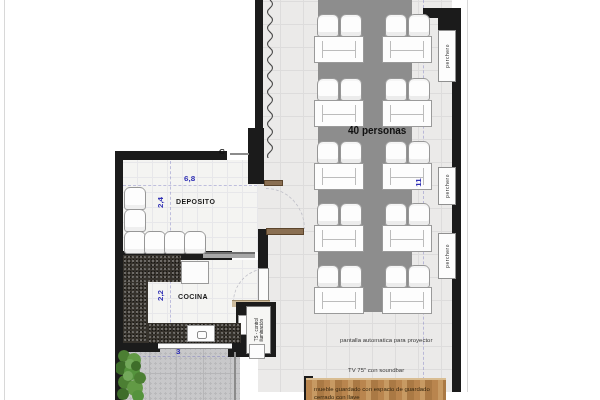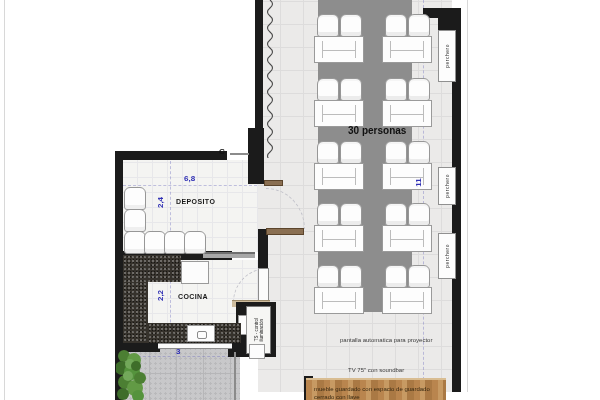--- a/index.html
+++ b/index.html
@@ -225,21 +225,21 @@
       </div>
     </div>
 
   <div class="cabinet" style="left:306px;top:378px;width:140px;height:22px;">
     <div class="txt">
       <div>mueble guardado con espacio de guardado</div>
       <div>cerrado con llave</div>
     </div>
   </div>
 
-  <div class="capacity" style="left:348px;top:125px;">30 personas</div>
+  <div class="capacity" style="left:348px;top:125px;">40 personas</div>
   <div class="room-label" style="left:176px;top:198px;">DEPOSITO</div>
   <div class="room-label" style="left:178px;top:293px;">COCINA</div>
   <div class="dim" style="left:184px;top:174px;">6,8</div>
   <div class="dim vert" style="left:155px;top:198px;">2,4</div>
   <div class="dim vert" style="left:155px;top:291px;">2,2</div>
   <div class="dim" style="left:176px;top:347px;">3</div>
   <div class="dim vert" style="left:414px;top:178px;">11</div>
   <div class="note" style="left:340px;top:337px;">pantalla automatica para proyector</div>
   <div class="note" style="left:348px;top:367px;">TV 75" con soundbar</div>
 

